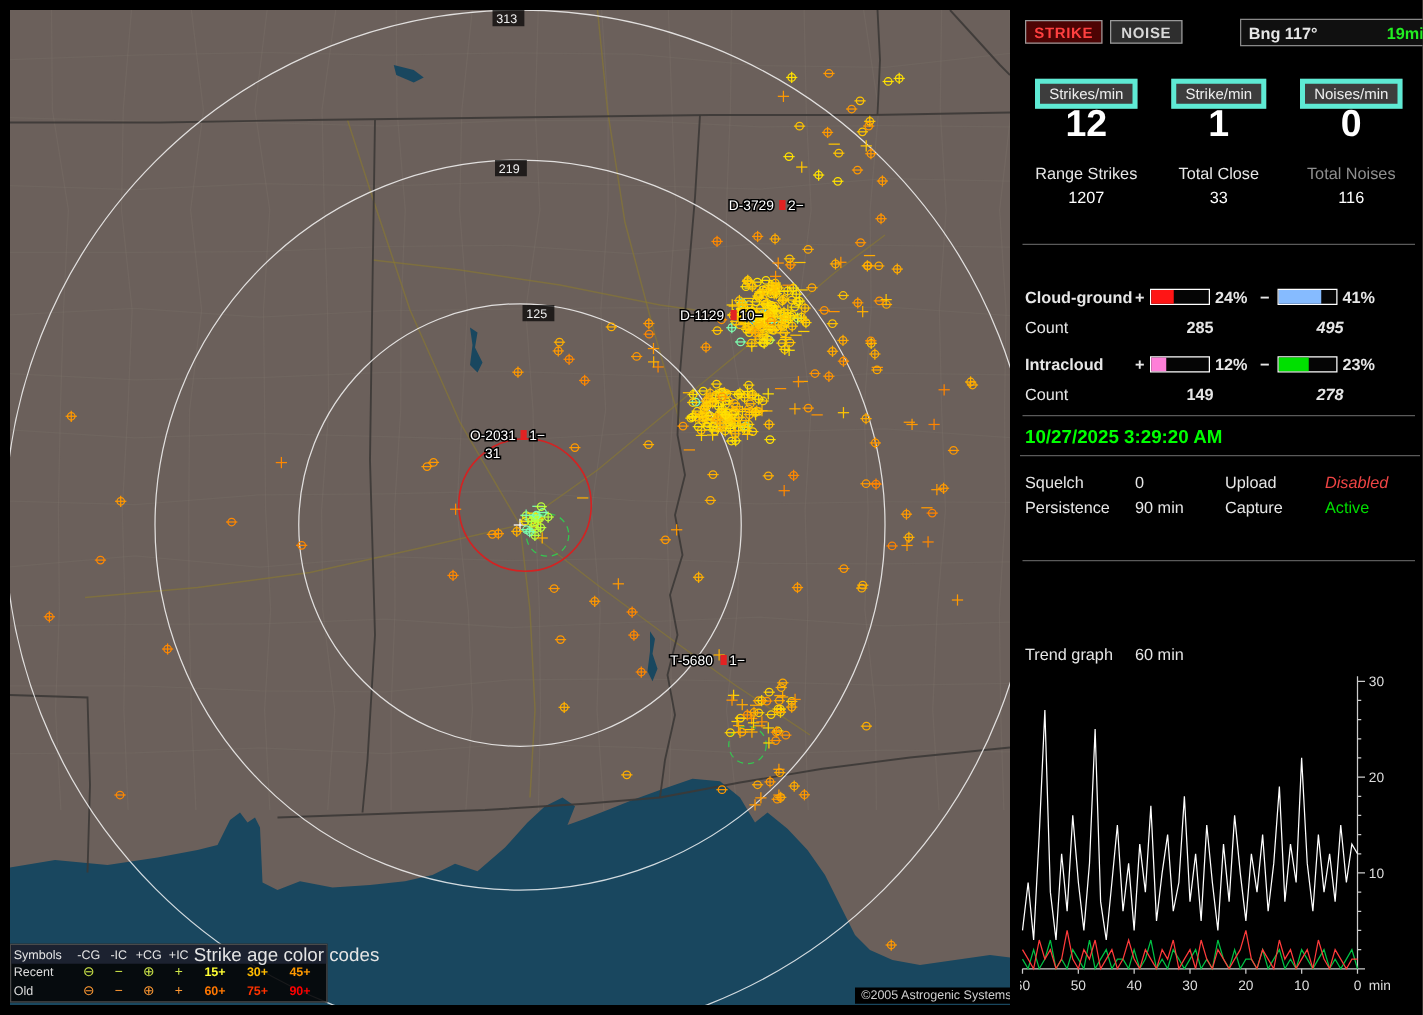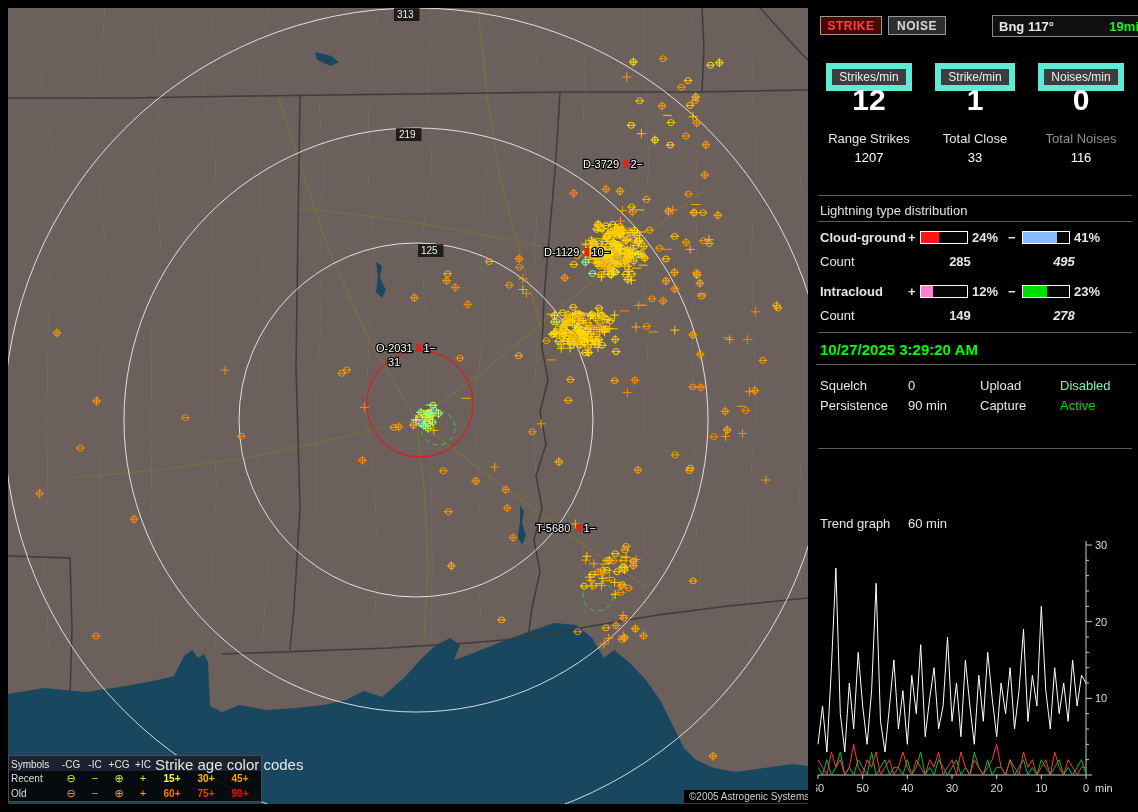--- a/index.html
+++ b/index.html
@@ -21,21 +21,21 @@
   .age{font-weight:bold;}
   
   .panel{position:absolute;left:816px;top:8px;width:318px;height:796px;font-size:13px;}
   .strike-btn,.noise-btn{position:absolute;top:8px;height:19px;border:1px solid #999;font-size:12px;font-weight:bold;font-family:inherit;letter-spacing:.5px;padding:0 6px;cursor:pointer;}
   .strike-btn{left:4px;width:62px;background:#4d0404;color:#ff4040;}
   .noise-btn{left:72px;width:58px;background:#2e2e2e;color:#d8d8d8;}
   .bng{position:absolute;left:176px;top:7px;width:140px;height:20px;border:1px solid #888;background:#101010;display:flex;justify-content:space-between;align-items:center;padding:0 6px;font-weight:bold;}
   .green{color:#22ee22;}
   .cols{position:absolute;left:0;width:318px;display:grid;grid-template-columns:repeat(3,1fr);text-align:center;}
   .chips{top:55px;}
-  .chip{justify-self:center;background:#3d3d3d;border:6px solid #5eead4;color:#eee;font-size:12px;padding:1px 7px;white-space:nowrap;}
+  .chip{justify-self:center;background:#3d3d3d;border:4px solid #5eead4;color:#eee;font-size:12px;padding:1px 7px;white-space:nowrap;}
   .bignums{top:75px;font-size:30px;font-weight:bold;color:#fff;}
   .total-labels{top:123px;}
   .total-values{top:142px;color:#fff;}
   .dim{color:#8f8f8f;}
   .hr{position:absolute;left:2px;width:314px;border-top:1px solid #5a5a5a;}
   .dist-title{position:absolute;left:2px;top:195px;width:312px;color:#e0e0e0;padding:0 0 3px 2px;border-bottom:1px solid #5a5a5a;}
   .dist-row{position:absolute;left:0;width:318px;height:15px;}
   .dist-row .lbl{position:absolute;left:4px;font-weight:bold;}
   .sgn{position:absolute;font-weight:bold;}
   .s1{left:92px}.s2{left:192px}
@@ -1329,21 +1329,20 @@
     <span>Total Close</span>
     <span class="dim">Total Noises</span>
   </div>
   <div class="cols total-values">
     <span>1207</span>
     <span>33</span>
     <span>116</span>
   </div>
 
   <div class="hr" style="top:187px"></div>
-  <div class="dist-title">Lightning type distribution</div>
 
   <div class="dist-row" style="top:222px">
     <span class="lbl">Cloud-ground</span>
     <span class="sgn s1">+</span>
     <span class="bar b1">
         <i id="fillP0" style="width: 40%; background: rgb(255, 21, 21);"></i>
       </span>
     <span class="pct p1">24%</span>
     <span class="sgn s2">−</span>
     <span class="bar b2">
@@ -1376,21 +1375,21 @@
     <span class="cv2">278</span>
   </div>
 
   <div class="hr" style="top:324px"></div>
   <div class="datetime">10/27/2025 3:29:20 AM</div>
 
   <div class="prow" style="top:370px">
     <span class="c1">Squelch</span>
     <span class="c2">0</span>
     <span class="c3">Upload</span>
-    <span class="c4" id="sv0" style="color: #86efac;">Disabled</span>
+    <span class="c4" id="sv0" style="color: #ef4444; font-style: italic;">Disabled</span>
   </div>
   <div class="prow" style="top:390px">
     <span class="c1">Persistence</span>
     <span class="c2">90 min</span>
     <span class="c3">Capture</span>
     <span class="c4" id="sv1" style="color: rgb(0, 221, 0);">Active</span>
   </div>
 
   <div class="hr" style="top:440px"></div>
 

